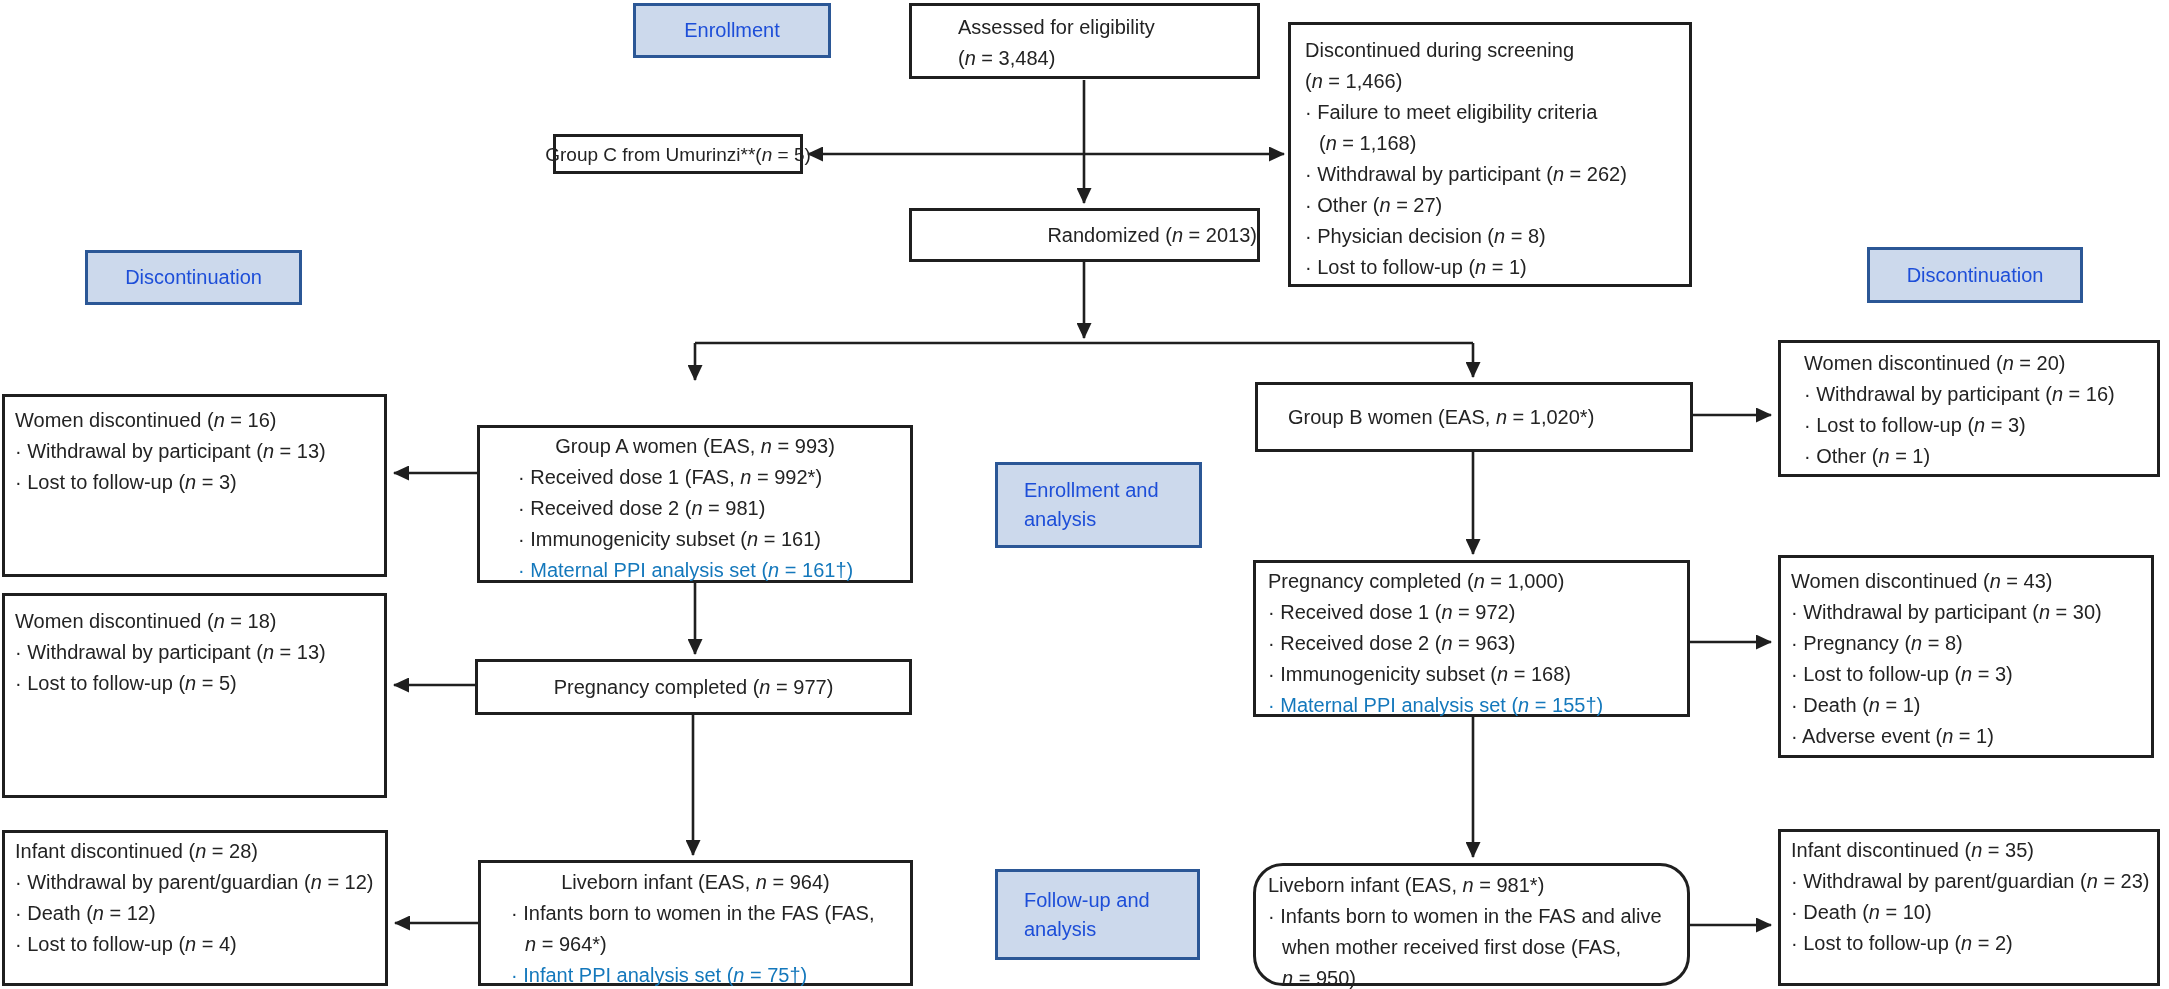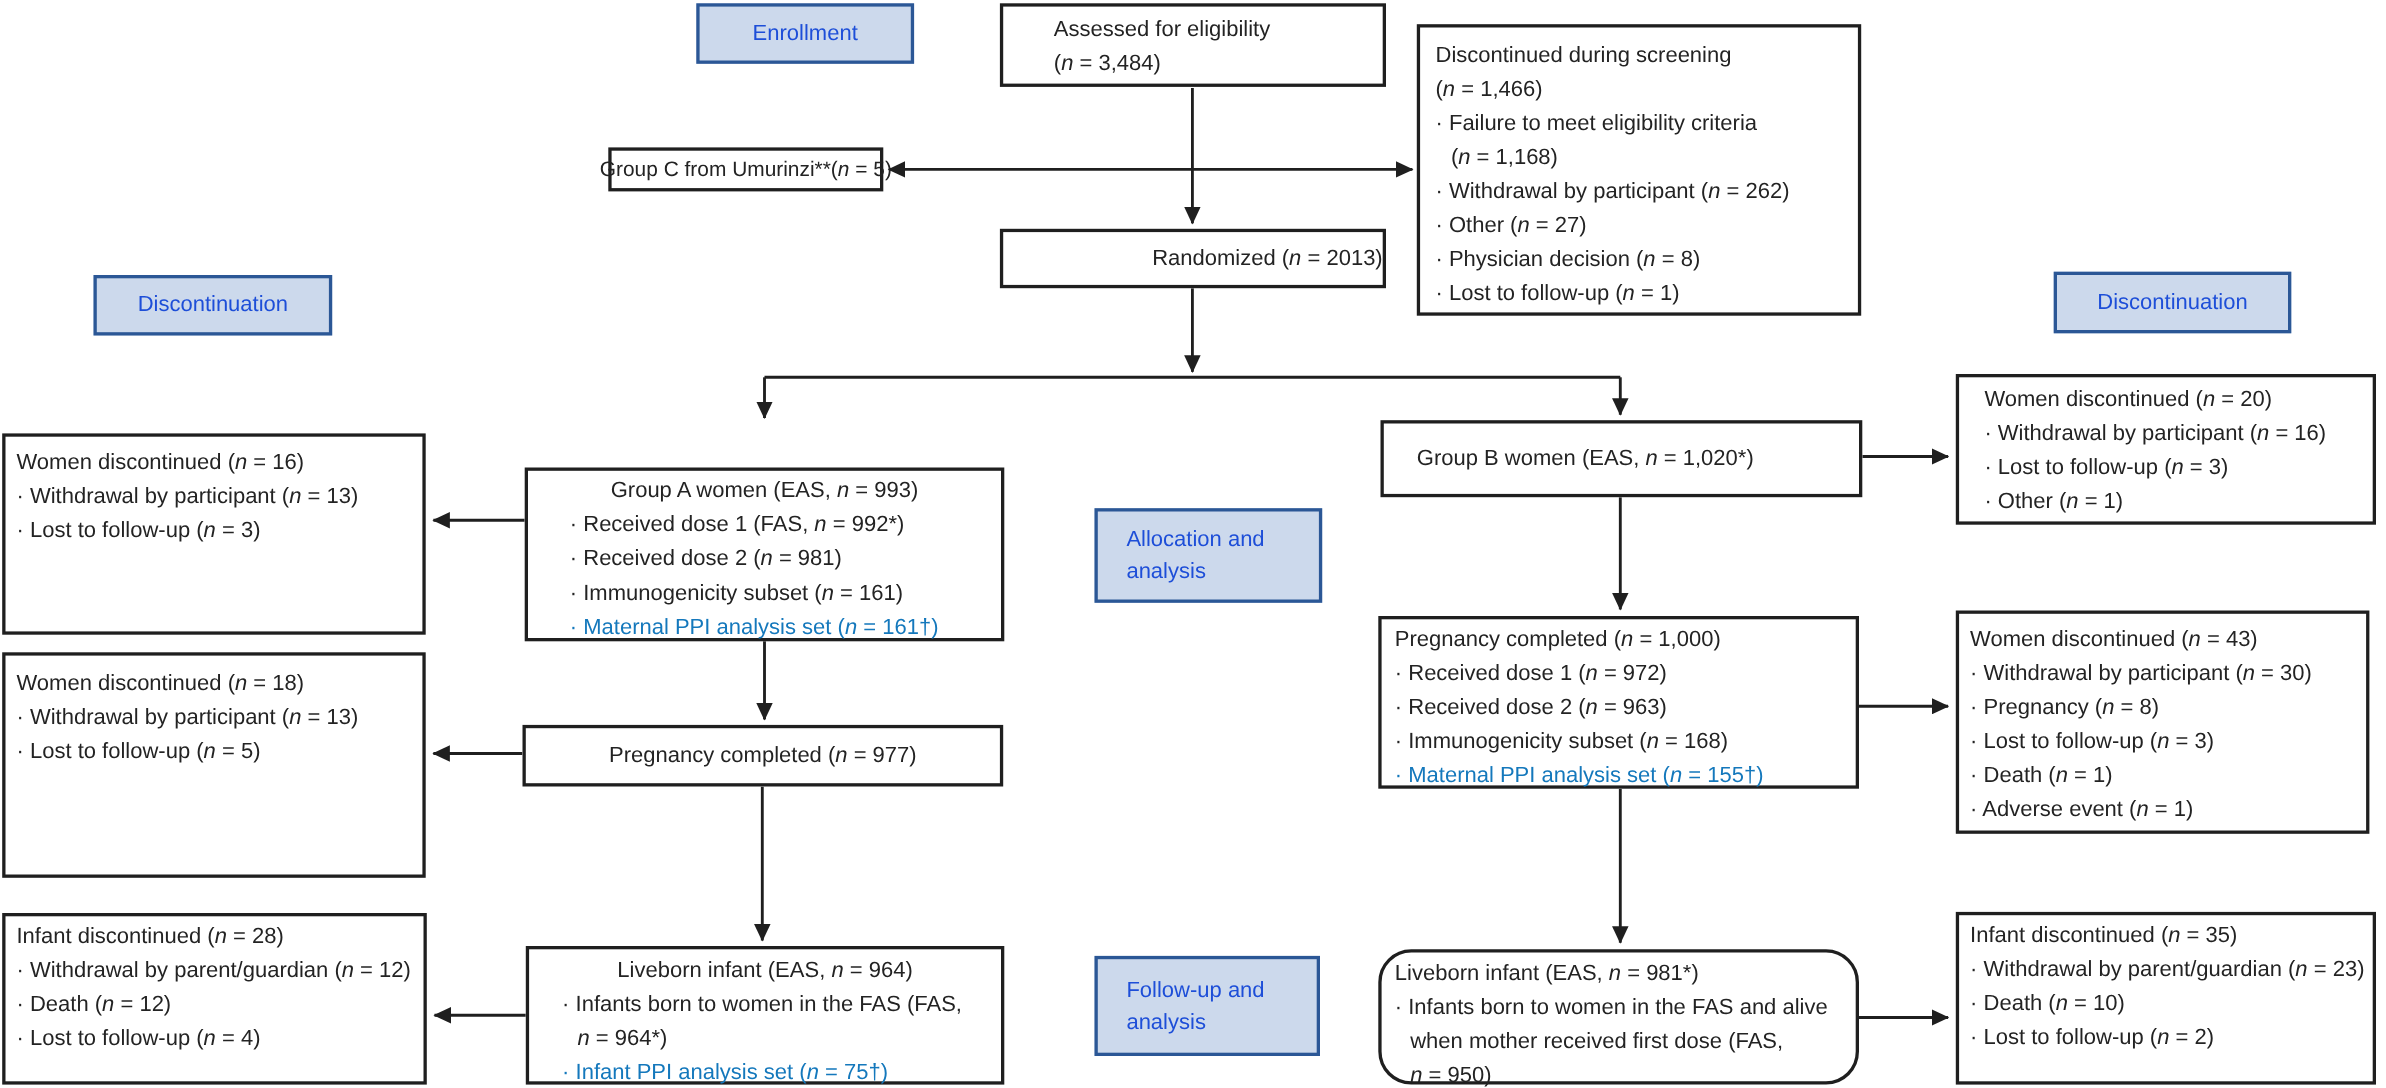--- a/index.html
+++ b/index.html
@@ -65,21 +65,21 @@
 
   <div class="stage" style="left:85px; top:250px; width:217px; height:55px;">
     <span>Discontinuation</span>
   </div>
 
   <div class="stage" style="left:1867px; top:247px; width:216px; height:56px;">
     <span>Discontinuation</span>
   </div>
 
   <div class="stage left-text" style="left:995px; top:462px; width:207px; height:86px;">
-    <span>Allocation and analysis</span>
+    <span>Enrollment and analysis</span>
   </div>
 
   <div class="stage left-text" style="left:995px; top:869px; width:205px; height:91px;">
     <span>Follow-up and analysis</span>
   </div>
 
   <div class="box" style="left:909px; top:3px; width:351px; height:76px; padding:6px 8px 0 46px;">
     <div class="line nline">Assessed for eligibility</div>
     <div class="line nline">(<i>n</i>&nbsp;=&nbsp;3,484)</div>
   </div>

